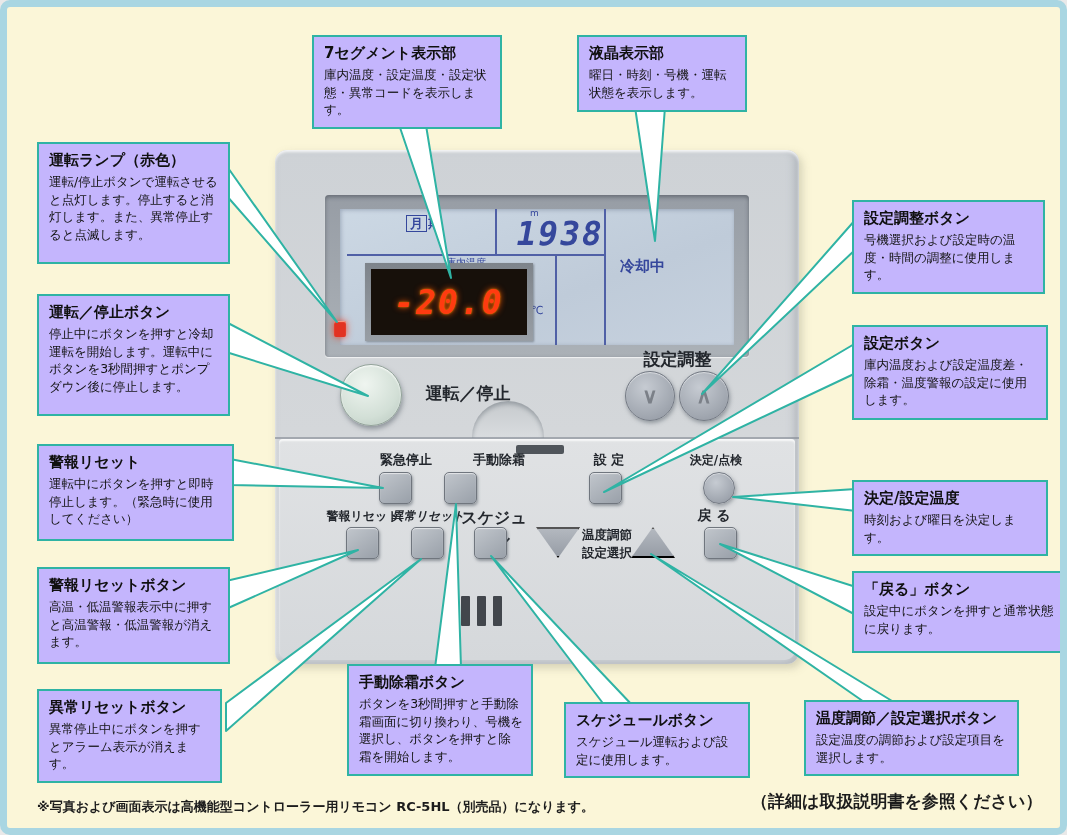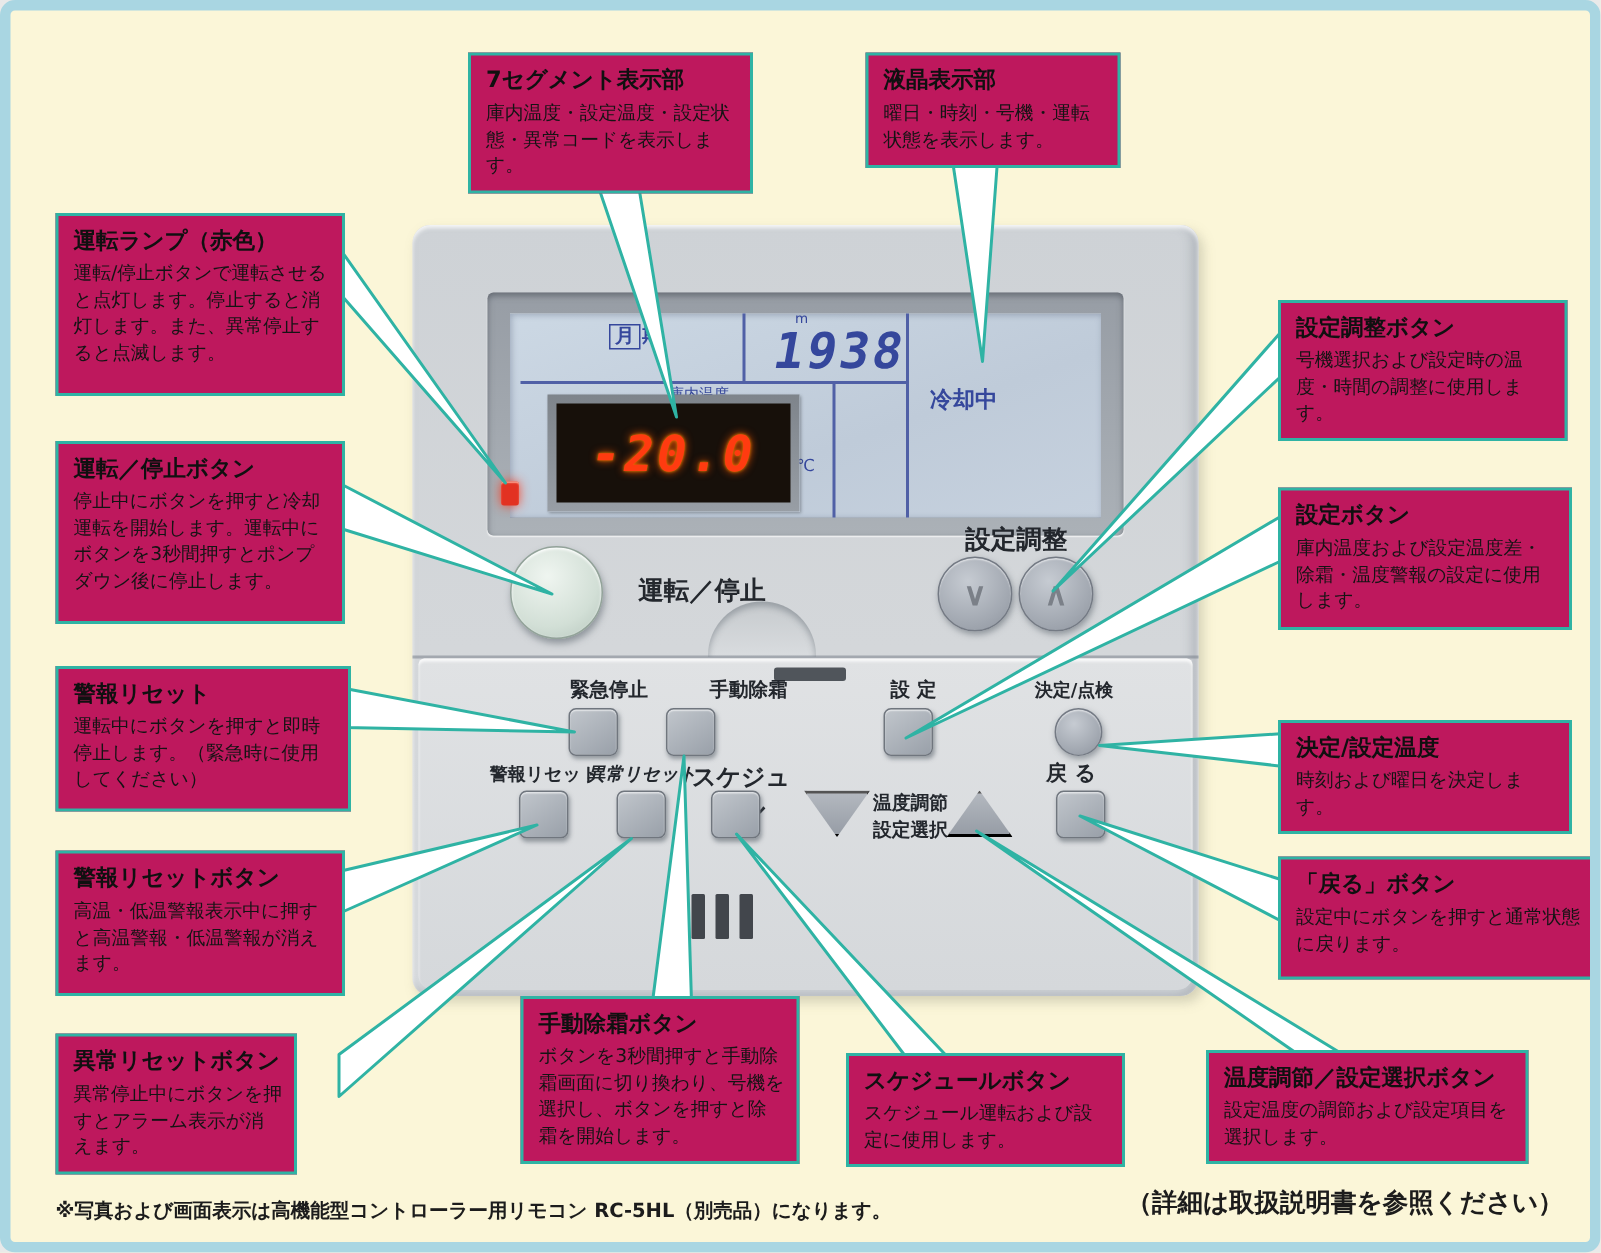--- a/index.html
+++ b/index.html
@@ -6,21 +6,21 @@
   html,body { background:#e9e9e9; font-family:"DejaVu Sans","Liberation Sans",sans-serif; }
   .page {
     position:relative; width:1067px; height:835px;
     background:#fbf6d8;
     border:7px solid #a9d6e2; border-radius:10px;
     overflow:hidden;
   }
 
   
   .callout {
-    position:absolute; background:#be185d;
+    position:absolute; background:#c4b5fd;
     border:2px solid #2fb3a4; padding:7px 8px 8px 10px; z-index:30;
   }
   .callout h3 { font-size:15px; font-weight:bold; color:#101010; margin-bottom:3px; line-height:1.25; }
   .callout p  { font-size:12.5px; color:#141414; line-height:1.42; }
 
   
   .leaders { position:absolute; left:0; top:0; z-index:20; }
   .leaders polygon { fill:#ffffff; stroke:#2fb3a4; stroke-width:2; stroke-linejoin:round; }
 
   
@@ -236,21 +236,21 @@
     <p>停止中にボタンを押すと冷却運転を開始します。運転中にボタンを3秒間押すとポンプダウン後に停止します。</p>
   </div>
   <div class="callout" style="left:30px;top:437px;width:197px;min-height:97px;">
     <h3>警報リセット</h3>
     <p>運転中にボタンを押すと即時停止します。（緊急時に使用してください）</p>
   </div>
   <div class="callout" style="left:30px;top:560px;width:193px;min-height:97px;">
     <h3>警報リセットボタン</h3>
     <p>高温・低温警報表示中に押すと高温警報・低温警報が消えます。</p>
   </div>
-  <div class="callout" style="left:30px;top:682px;width:161px;min-height:93px;">
+  <div class="callout" style="left:30px;top:682px;width:185px;min-height:93px;">
     <h3>異常リセットボタン</h3>
     <p>異常停止中にボタンを押すとアラーム表示が消えます。</p>
   </div>
   <div class="callout" style="left:845px;top:193px;width:193px;min-height:92px;">
     <h3>設定調整ボタン</h3>
     <p>号機選択および設定時の温度・時間の調整に使用します。</p>
   </div>
   <div class="callout" style="left:845px;top:318px;width:196px;min-height:95px;">
     <h3>設定ボタン</h3>
     <p>庫内温度および設定温度差・除霜・温度警報の設定に使用します。</p>

